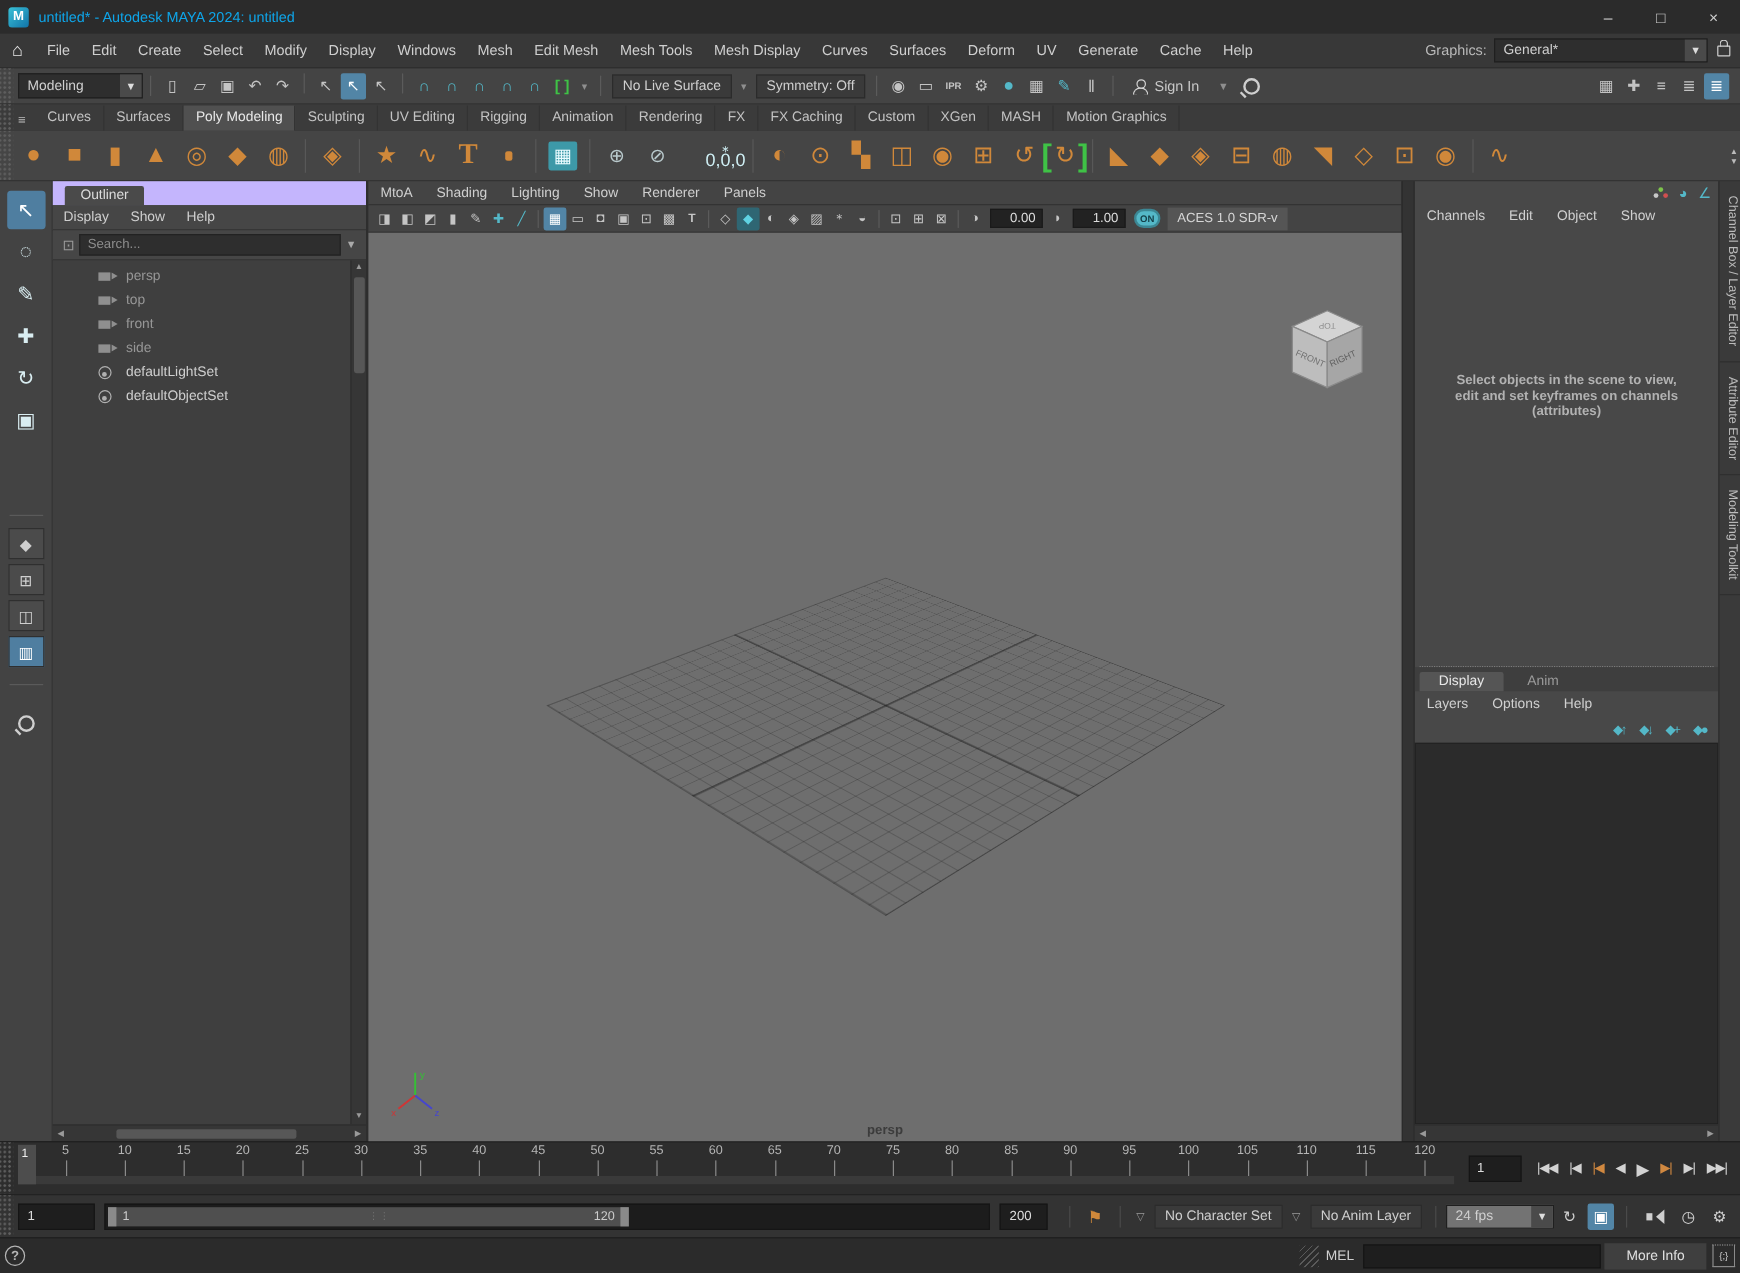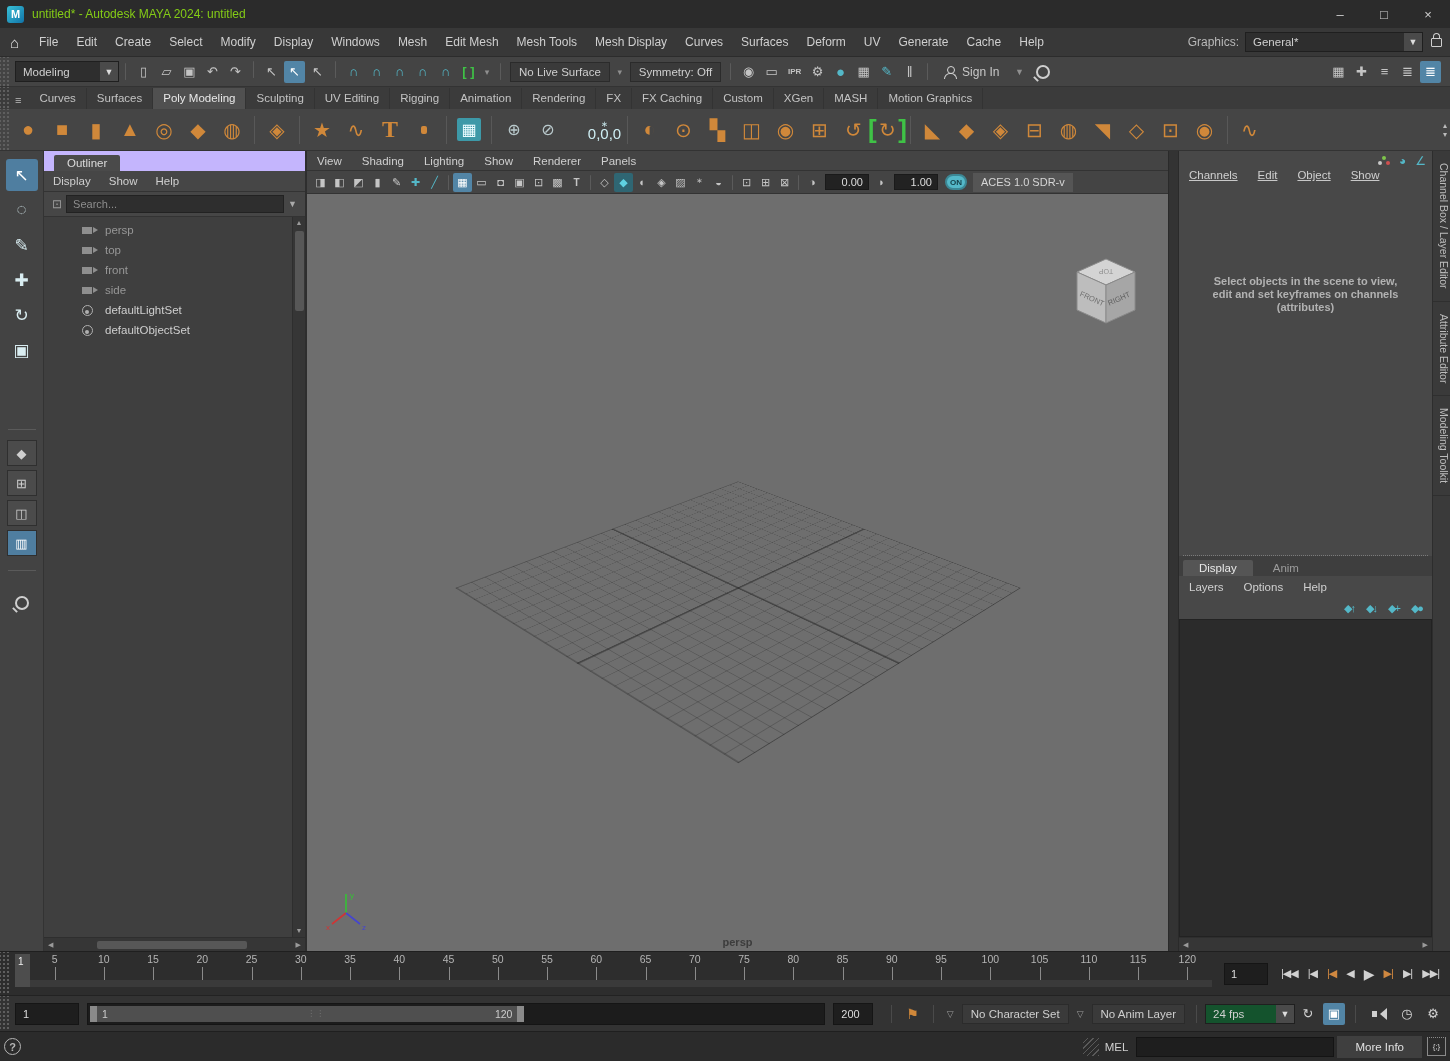--- a/index.html
+++ b/index.html
@@ -6,21 +6,21 @@
   html,body { width:1450px; height:1061px; overflow:hidden; background:#222; }
   .app { width:1450px; height:1061px; display:flex; flex-direction:column;
          font-family:"Liberation Sans",sans-serif; font-size:12px; color:#c8c8c8;
          background:#2b2b2b; user-select:none; }
 
   
   .titlebar { height:28px; background:#2b2b2b; display:flex; align-items:center; flex:none; }
   .maya-logo { width:17px; height:17px; margin:0 8px 0 7px; border-radius:3px;
                background:linear-gradient(135deg,#39c1d7,#1173a8); color:#fff; font-weight:bold;
                font-size:11px; display:flex; align-items:center; justify-content:center; }
-  .title-text { color:#84cc16; font-size:12px; }
+  .title-text { color:#0ea5e9; font-size:12px; }
   .win-btns { margin-left:auto; display:flex; }
   .win-btn { width:44px; height:28px; display:flex; align-items:center; justify-content:center;
              color:#cfcfcf; font-size:13px; }
 
   
   .menubar { height:29px; background:#383838; display:flex; align-items:center; flex:none;
              border-bottom:1px solid #2c2c2c; }
   .home-ico { font-size:15px; color:#e6e6e6; padding:0 11px 0 10px; }
   .menu-item { padding:0 9px; line-height:28px; color:#cfcfcf; }
   .menubar-right { margin-left:auto; display:flex; align-items:center; padding-right:8px; }
@@ -193,24 +193,24 @@
 
   
   .rpanel { width:253px; background:#484848; display:flex; flex-direction:column; flex:none; }
   .rp-top { height:18px; display:flex; justify-content:flex-end; align-items:center; padding:2px 6px 0 0; }
   .rp-top .tico { margin-left:9px; font-size:11px; color:#54b8c8; }
   .tri-dots { width:12px; height:10px; position:relative; }
   .tri-dots i { position:absolute; width:4px; height:4px; border-radius:50%; }
   .tri-dots i:nth-child(1){ left:4px; top:0; background:#7ec44b; }
   .tri-dots i:nth-child(2){ left:0; top:5px; background:#c8c8c8; }
   .tri-dots i:nth-child(3){ left:8px; top:5px; background:#d05050; }
-  .rp-menus { height:22px; display:flex; align-items:flex-start;text-decoration:underline; }
+  .rp-menus { height:22px; display:flex; align-items:center; }
   .rp-menu-item { padding:0 10px; font-size:11.5px; color:#d0d0d0; }
   .rp-body { flex:1; display:flex; flex-direction:column; min-height:0; }
-  .rp-message { margin-top:84px; text-align:center; font-size:11px; font-weight:bold;
+  .rp-message { margin-top:120px; text-align:center; font-size:11px; font-weight:bold;
                 color:#b2b2b2; line-height:13px; }
   .dotted-sep { border-top:1px dotted #7b7b7b; margin:0 4px; }
   .rp-flex { flex:1; }
   .le-tabs { height:20px; background:#3e3e3e; display:flex; align-items:flex-end; }
   .le-tab { padding:2px 16px; font-size:11.5px; color:#9b9b9b; margin-left:4px;
             border-radius:2px 2px 0 0; }
   .le-tab.active { background:#555; color:#e8e8e8; }
   .le-menus { height:21px; display:flex; align-items:center; }
   .le-icons { height:22px; display:flex; justify-content:flex-end; align-items:center;
               padding-right:10px; }
@@ -257,21 +257,21 @@
   .rs-bar { position:absolute; left:2px; top:2px; bottom:2px; width:59%; background:#4f4f4f;
             display:flex; align-items:center; }
   .rs-bar::before { content:""; position:absolute; left:0; top:0; bottom:0; width:7px; background:#8a8a8a; }
   .rs-bar::after { content:""; position:absolute; right:0; top:0; bottom:0; width:7px; background:#8a8a8a; }
   .rs-l { position:absolute; left:12px; font-size:10.5px; color:#ccc; }
   .rs-r { position:absolute; right:12px; font-size:10.5px; color:#ccc; }
   .rs-dots { position:absolute; left:50%; color:#777; font-size:8px; letter-spacing:1px; }
   .rng-sep { width:1px; height:18px; background:#4a4a4a; margin:0 8px; }
   .bm-ico { color:#d0883a; font-size:14px; margin:0 6px; }
   .dd-sm { color:#9a9a9a; font-size:9px; margin:0 5px; }
-  .fps-select { width:90px; background:#14532d; }
+  .fps-select { width:90px; background:#737373; }
   .rng-ico { width:22px; height:22px; display:flex; align-items:center; justify-content:center;
              font-size:13px; color:#d0d0d0; margin:0 2px; border-radius:2px; }
   .rng-ico.activebg { background:#5285a6; color:#fff; }
   .spk { width:14px; height:12px; position:relative; margin:0 8px; }
   .spk::before { content:""; position:absolute; left:0; top:3px; width:5px; height:6px; background:#cfcfcf; }
   .spk::after { content:""; position:absolute; left:2px; top:0; width:0; height:0;
                 border:6px solid transparent; border-right:7px solid #cfcfcf; }
 
   
   .commandline { height:30px; background:#2b2b2b; border-top:1px solid #1f1f1f; display:flex;
@@ -560,21 +560,21 @@
         <span class="arr">◀</span>
         <div class="hthumb"></div>
         <div class="sp"></div>
         <span class="arr">▶</span>
       </div>
     </div>
 
     <div class="viewport">
       <div class="vp-menus">
 
-      <span class="vp-menu-item">View</span>
+      <span class="vp-menu-item">MtoA</span>
           <span class="vp-menu-item">Shading</span>
           <span class="vp-menu-item">Lighting</span>
           <span class="vp-menu-item">Show</span>
           <span class="vp-menu-item">Renderer</span>
           <span class="vp-menu-item">Panels</span>
         </div>
       <div class="vp-toolbar">
         <div style="display:flex;align-items:center">
 
         <span class="vico">◨</span>

